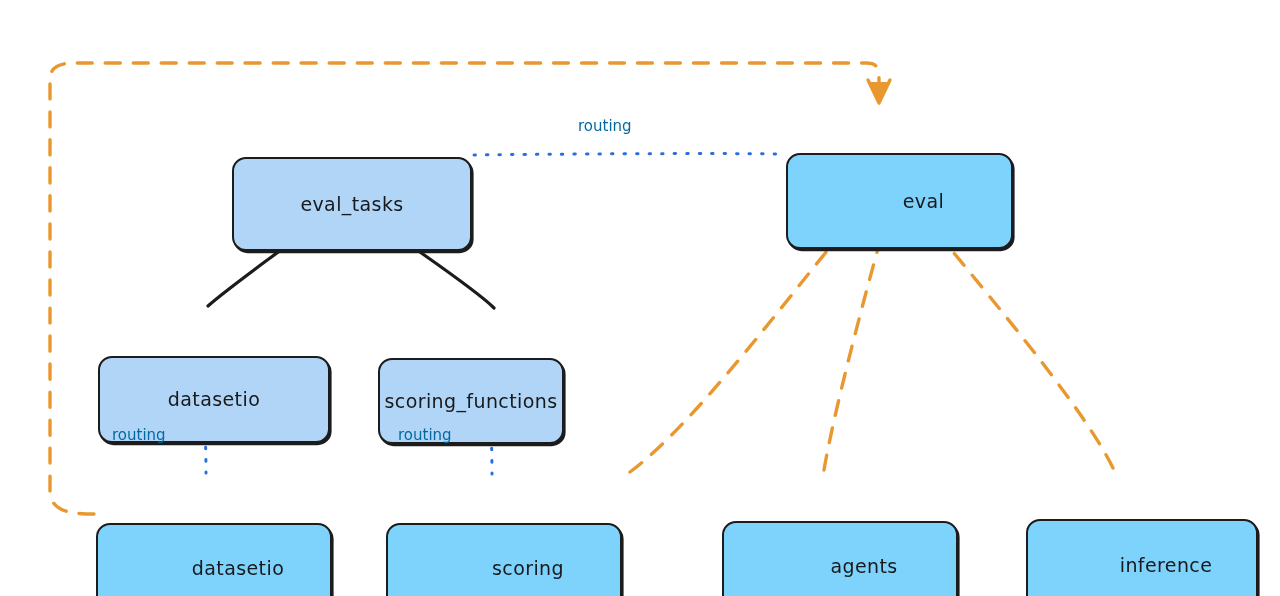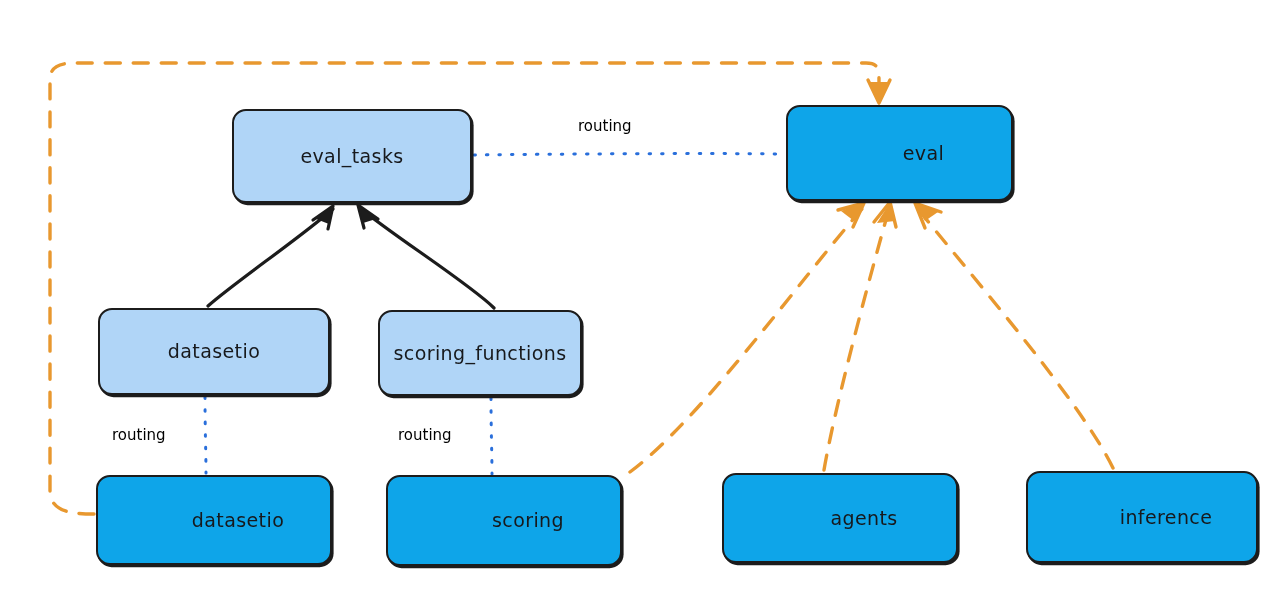--- a/index.html
+++ b/index.html
@@ -30,41 +30,42 @@
   .node {
     position: absolute;
     box-sizing: border-box;
     display: flex;
     align-items: center;
     justify-content: center;
     border: 2.6px solid #1c1c1c;
     border-radius: 14px;
     box-shadow: 1.6px 2.2px 0 0 #1c1c1c;
     z-index: 3;
+    margin-top: 48px;
   }
   .node .node-label {
     font-family: "DejaVu Sans", sans-serif;
     font-size: 19px;
     color: #17191c;
     letter-spacing: 0.4px;
     white-space: nowrap;
     line-height: 1;
   }
   .node.blue {
     background: #b0d5f7;
   }
   .node.green {
-    background: #0ea5e9;
+    background: #7dd3fc;
     padding-left: 48px;
   }
   .edge-label {
     position: absolute;
     font-family: "DejaVu Sans", sans-serif;
     font-size: 15px;
-    color: #000000;
+    color: #0369a1;
     white-space: nowrap;
     z-index: 4;
     line-height: 1;
   }
 </style>
 </head>
 <body>
 
 <div id="canvas">
 
@@ -125,21 +126,21 @@
   </div>
 
   <div class="node green" style="left:786px; top:105px; width:227px; height:96px;">
     <span class="node-label">eval</span>
   </div>
 
   <div class="node blue" style="left:98px; top:308px; width:232px; height:87px;">
     <span class="node-label">datasetio</span>
   </div>
 
-  <div class="node blue" style="left:378px; top:310px; width:204px; height:86px;">
+  <div class="node blue" style="left:378px; top:310px; width:186px; height:86px;">
     <span class="node-label">scoring_functions</span>
   </div>
 
   <div class="node green" style="left:96px; top:475px; width:236px; height:90px;">
     <span class="node-label">datasetio</span>
   </div>
 
   <div class="node green" style="left:386px; top:475px; width:236px; height:91px;">
     <span class="node-label">scoring</span>
   </div>

